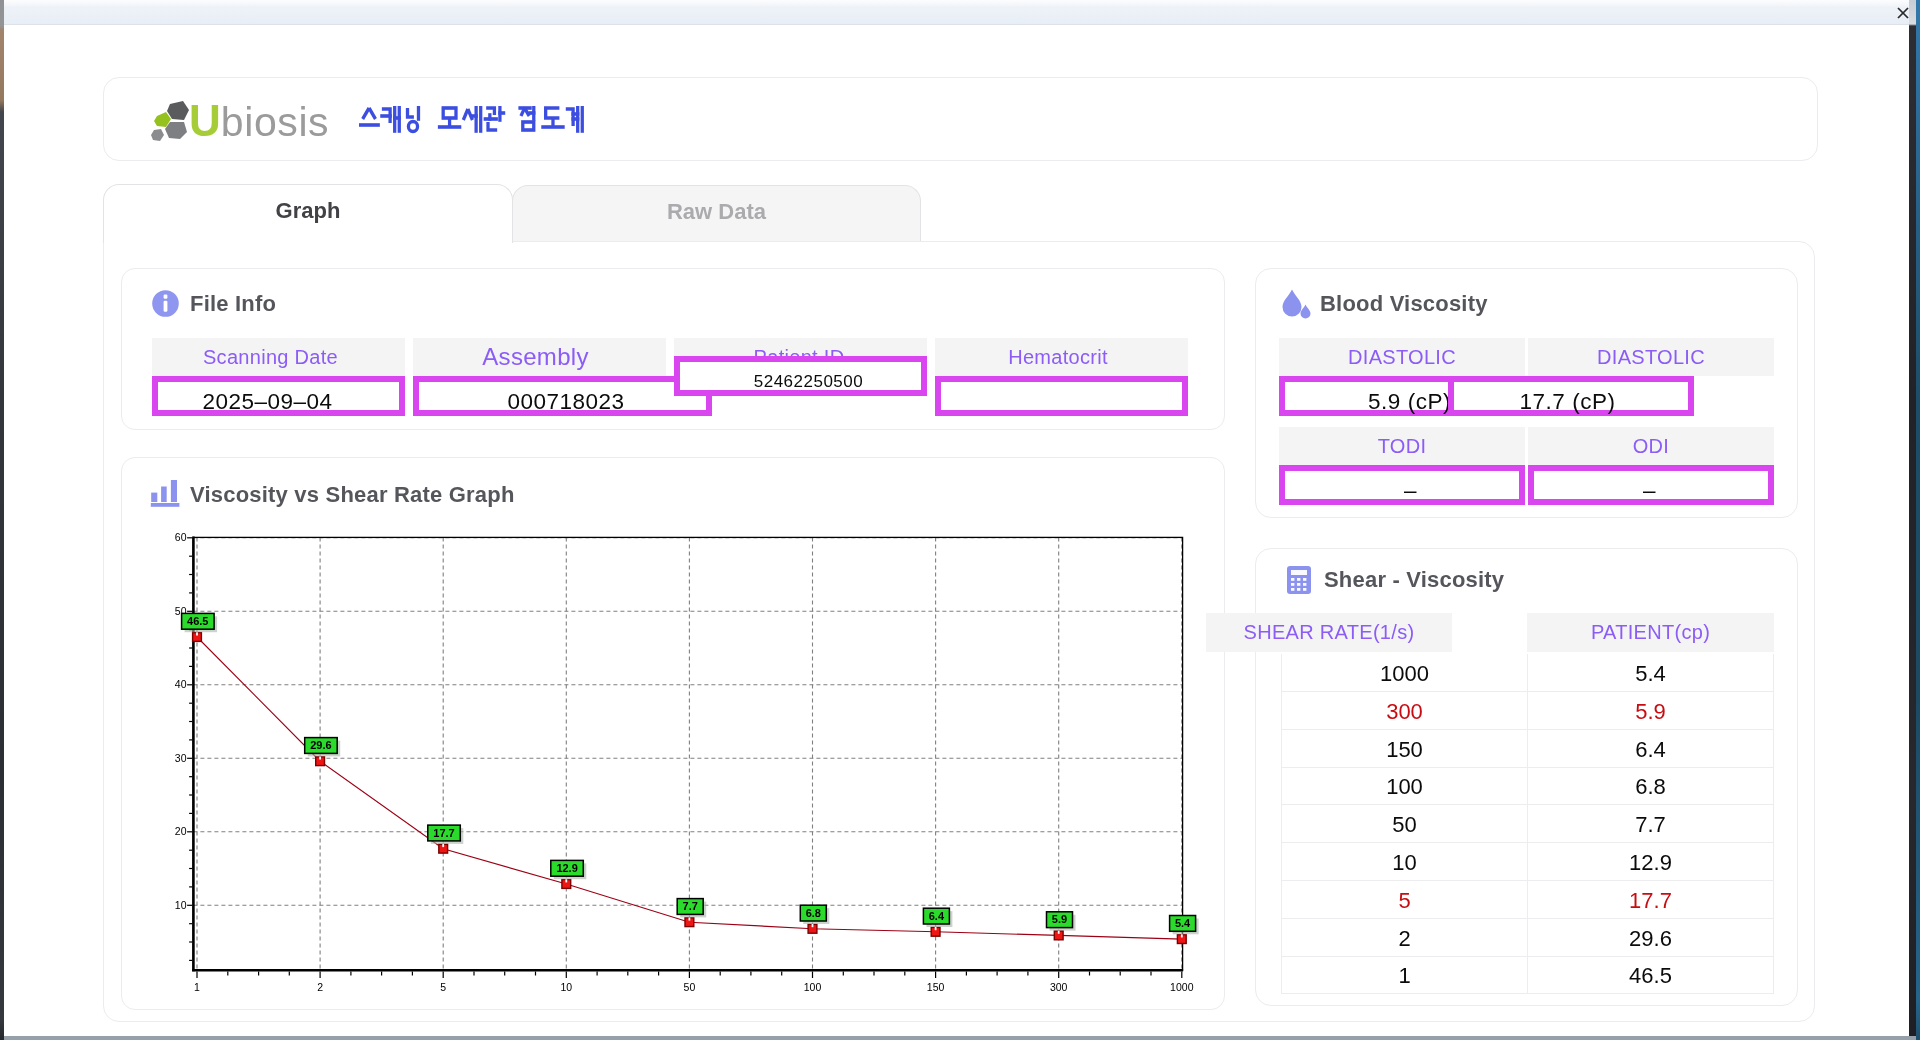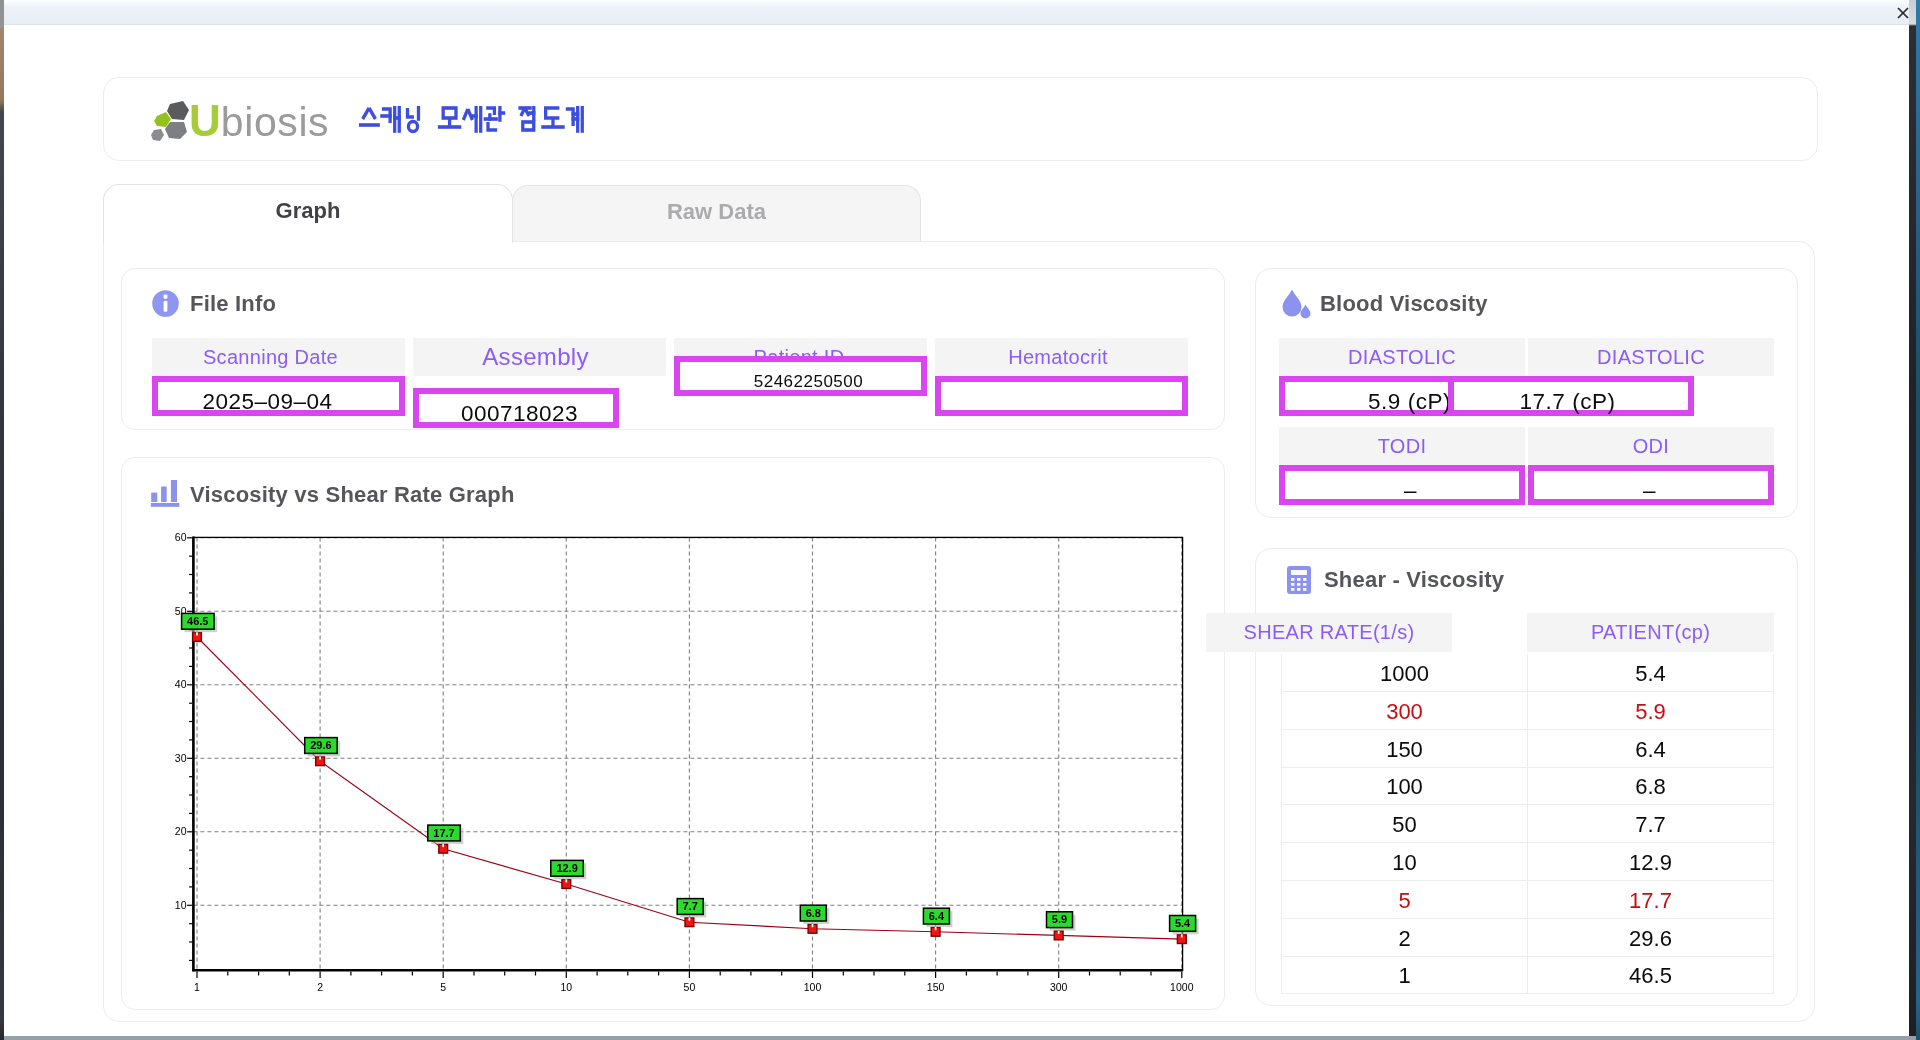--- a/index.html
+++ b/index.html
@@ -86,21 +86,21 @@
 <div class="card" style="left:121px;top:268px;width:1104px;height:162px;border-radius:14px"></div>
 <svg width="27" height="27" viewBox="0 0 27 27" style="position:absolute;left:152px;top:290px">
     <circle cx="13.5" cy="13.5" r="13.3" fill="#8e96f0"></circle>
     <rect x="11.6" y="10.8" width="3.8" height="11" rx="1.2" fill="#fff"></rect>
     <rect x="11.6" y="4.6" width="3.8" height="4.2" rx="1.2" fill="#fff"></rect>
   </svg>
 <div class="ttl" style="left:190px;top:291px">File Info</div>
 <div class="ghead" style="left:152px;top:338px;width:253px;height:38px;font-size:20px;line-height:38px"><span style="position:relative;left:-8px">Scanning Date</span></div>
 <div class="gcell" style="left:152px;top:376px;width:253px;height:40px;font-size:22.5px;line-height:39px"><span style="position:relative;left:-11px">2025–09–04</span></div>
 <div class="ghead" style="left:413px;top:338px;width:253px;height:38px;font-size:24px;line-height:38px"><span style="position:relative;left:-4px">Assembly</span></div>
-<div class="gcell" style="left:413px;top:388px;width:206px;height:40px;font-size:22.5px;line-height:39px"><span style="position:relative;left:3.5px">000718023</span></div>
+<div class="gcell" style="left:413px;top:376px;width:299px;height:40px;font-size:22.5px;line-height:39px"><span style="position:relative;left:3.5px">000718023</span></div>
 <div class="ghead" style="left:674px;top:338px;width:253px;height:38px;font-size:20px;line-height:38px"><span style="position:relative;left:-1.5px">Patient ID</span></div>
 <div class="gcell" style="left:674px;top:356px;width:253px;height:40px;font-size:17px;line-height:39px"><span style="position:relative;left:8px">52462250500</span></div>
 <div class="ghead" style="left:935px;top:338px;width:253px;height:38px;font-size:20px;line-height:38px"><span style="position:relative;left:-3.5px">Hematocrit</span></div>
 <div class="gcell" style="left:935px;top:376px;width:253px;height:40px;font-size:22.5px;line-height:39px"><span style="position:relative;left:0px"></span></div>
 
 <div class="card" style="left:121px;top:457px;width:1104px;height:553px;border-radius:14px"></div>
 <svg width="32" height="32" viewBox="0 0 32 32" style="position:absolute;left:149px;top:476px">
     <rect x="2.2" y="16.6" width="6.1" height="9.4" fill="#8b93ee"></rect>
     <rect x="12.1" y="10.5" width="5.6" height="15.5" fill="#8b93ee"></rect>
     <rect x="21.9" y="4" width="6.1" height="22" fill="#8b93ee"></rect>

